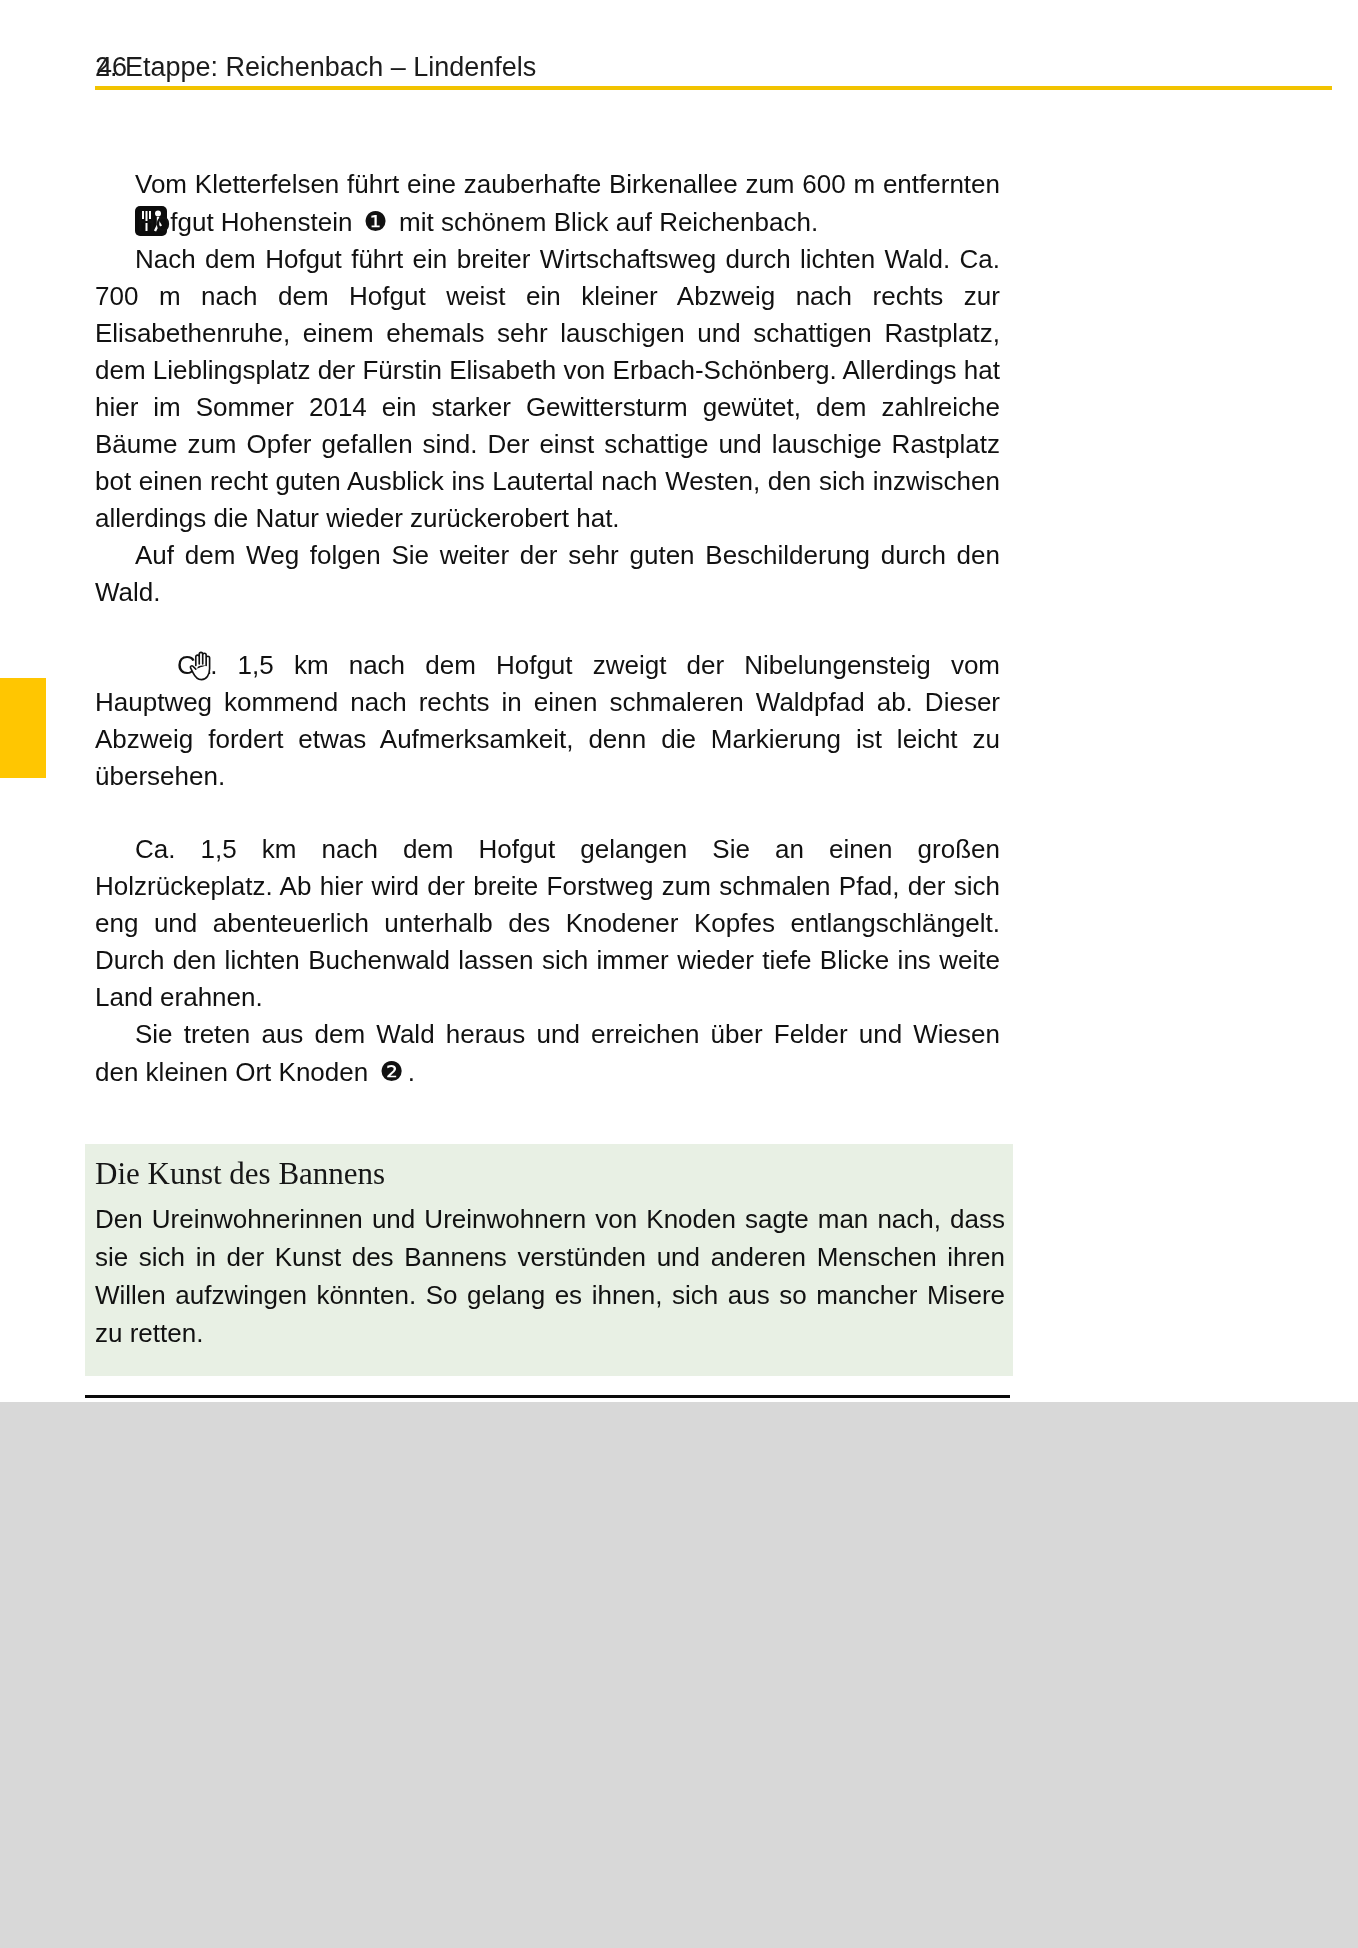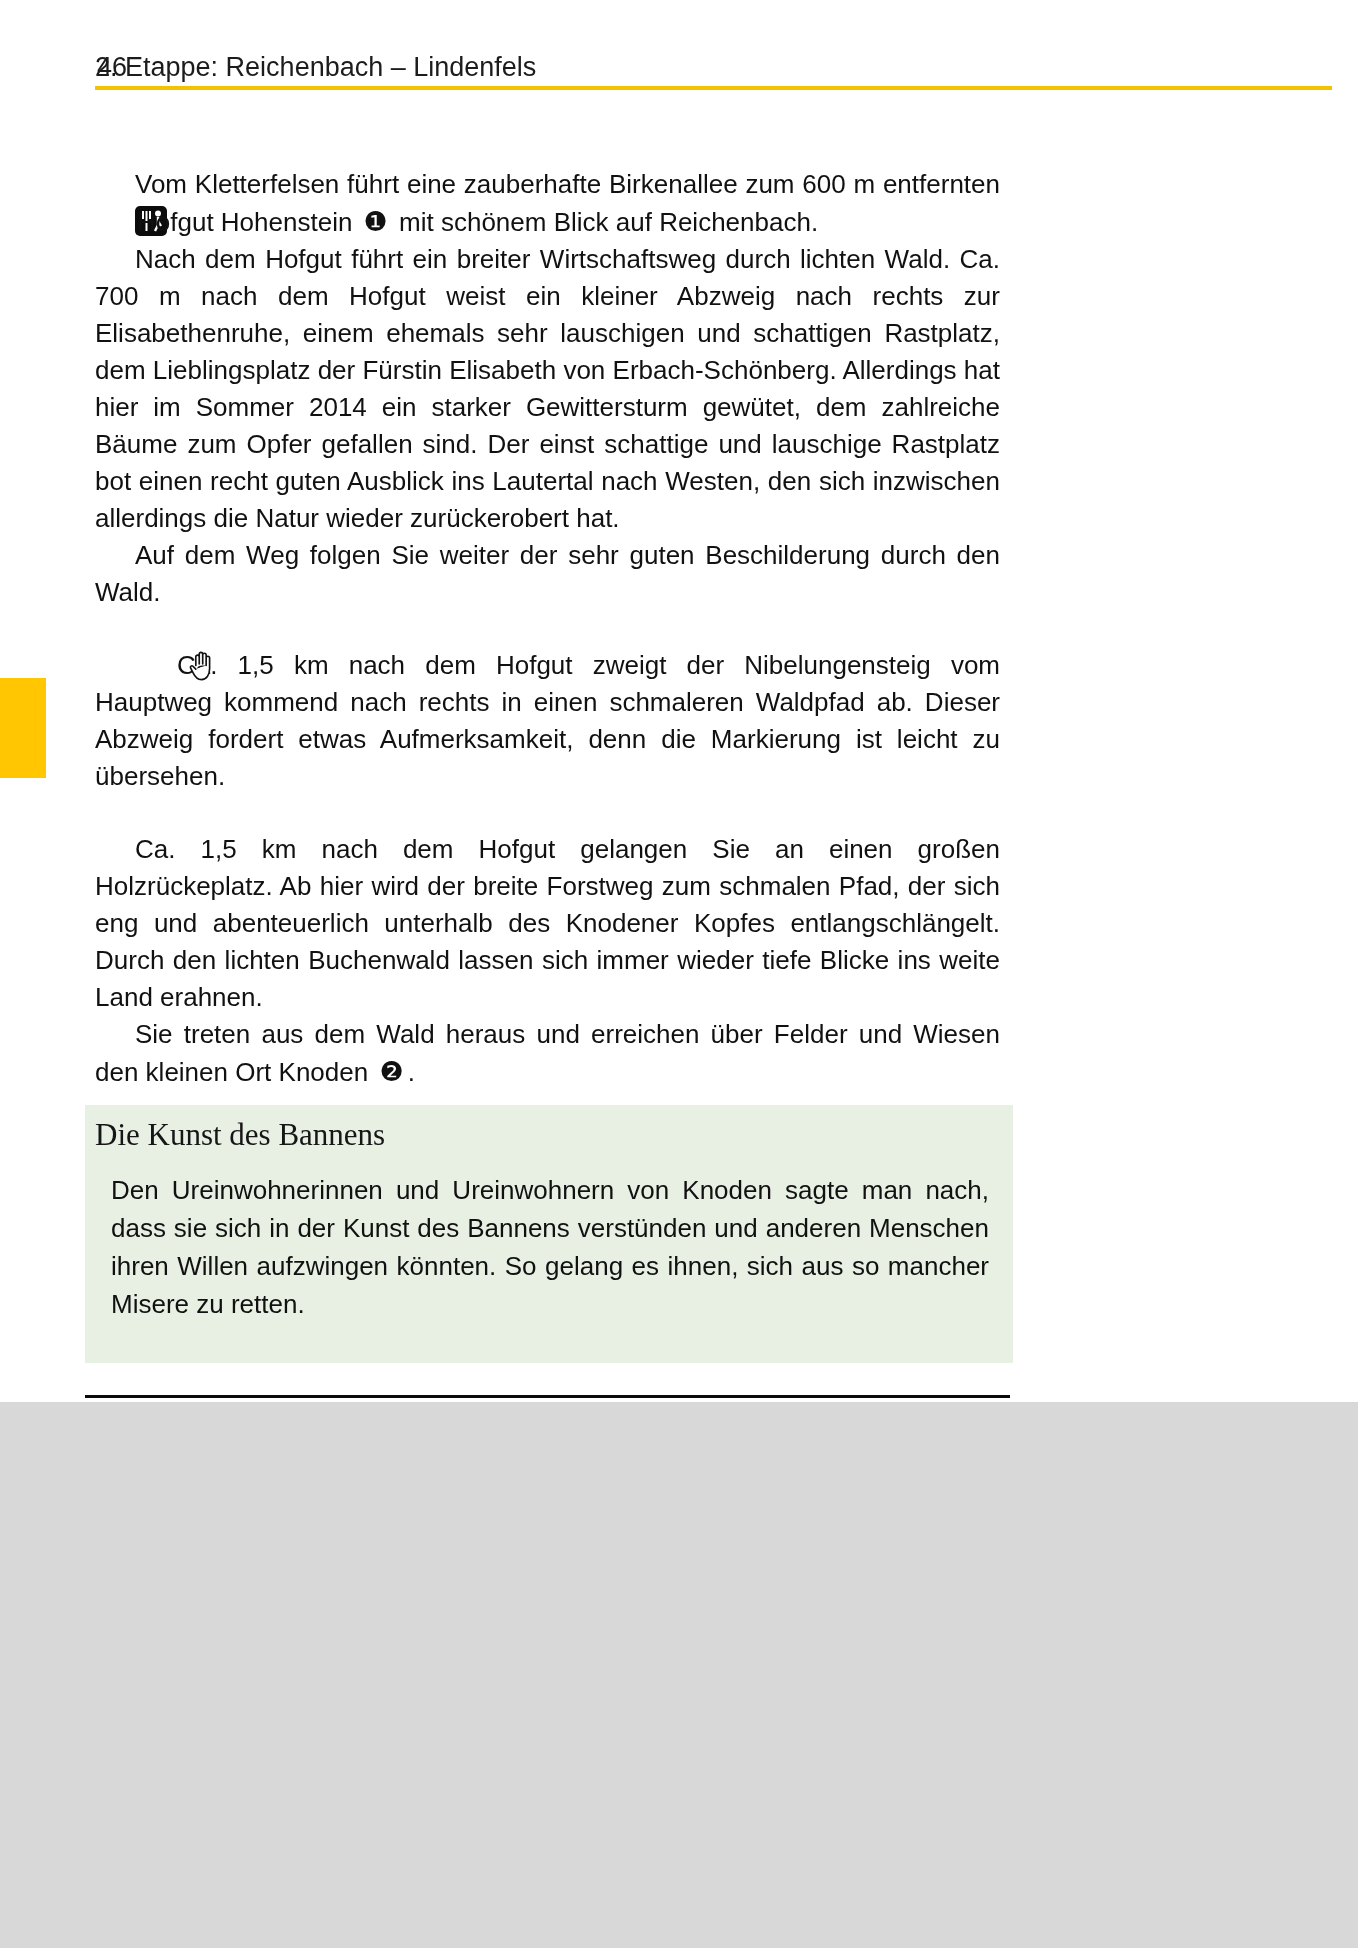--- a/index.html
+++ b/index.html
@@ -57,34 +57,34 @@
   .hand-icon{
     position:absolute;left:8px;top:2px;width:36px;height:36px;
   }
   
   .margin-block{
     position:absolute;left:0;top:678px;width:46px;height:100px;
     background:#ffc601;
   }
   
   .infobox{
-    position:absolute;left:85px;top:1105px;width:928px;
+    position:absolute;left:85px;top:1144px;width:928px;
     background:#e8f0e4;
     padding:10px 8px 24px 10px;
     box-sizing:border-box;
   }
   .infobox h2{
     margin:0 0 6px 0;
     font-family:"Liberation Serif", serif;
     font-weight:500;
     font-size:31px;line-height:40px;
     color:#161616;
   }
   .infobox p{
-    margin:16px;text-align:justify;
+    margin:0;text-align:justify;
     font-size:26px;line-height:38px;
   }
   .infobox .indent{text-indent:40px;}
   
   .bottom-line{
     position:absolute;left:85px;bottom:4px;width:925px;height:3px;
     background:#0a0a0a;
   }
 </style>
 </head>

